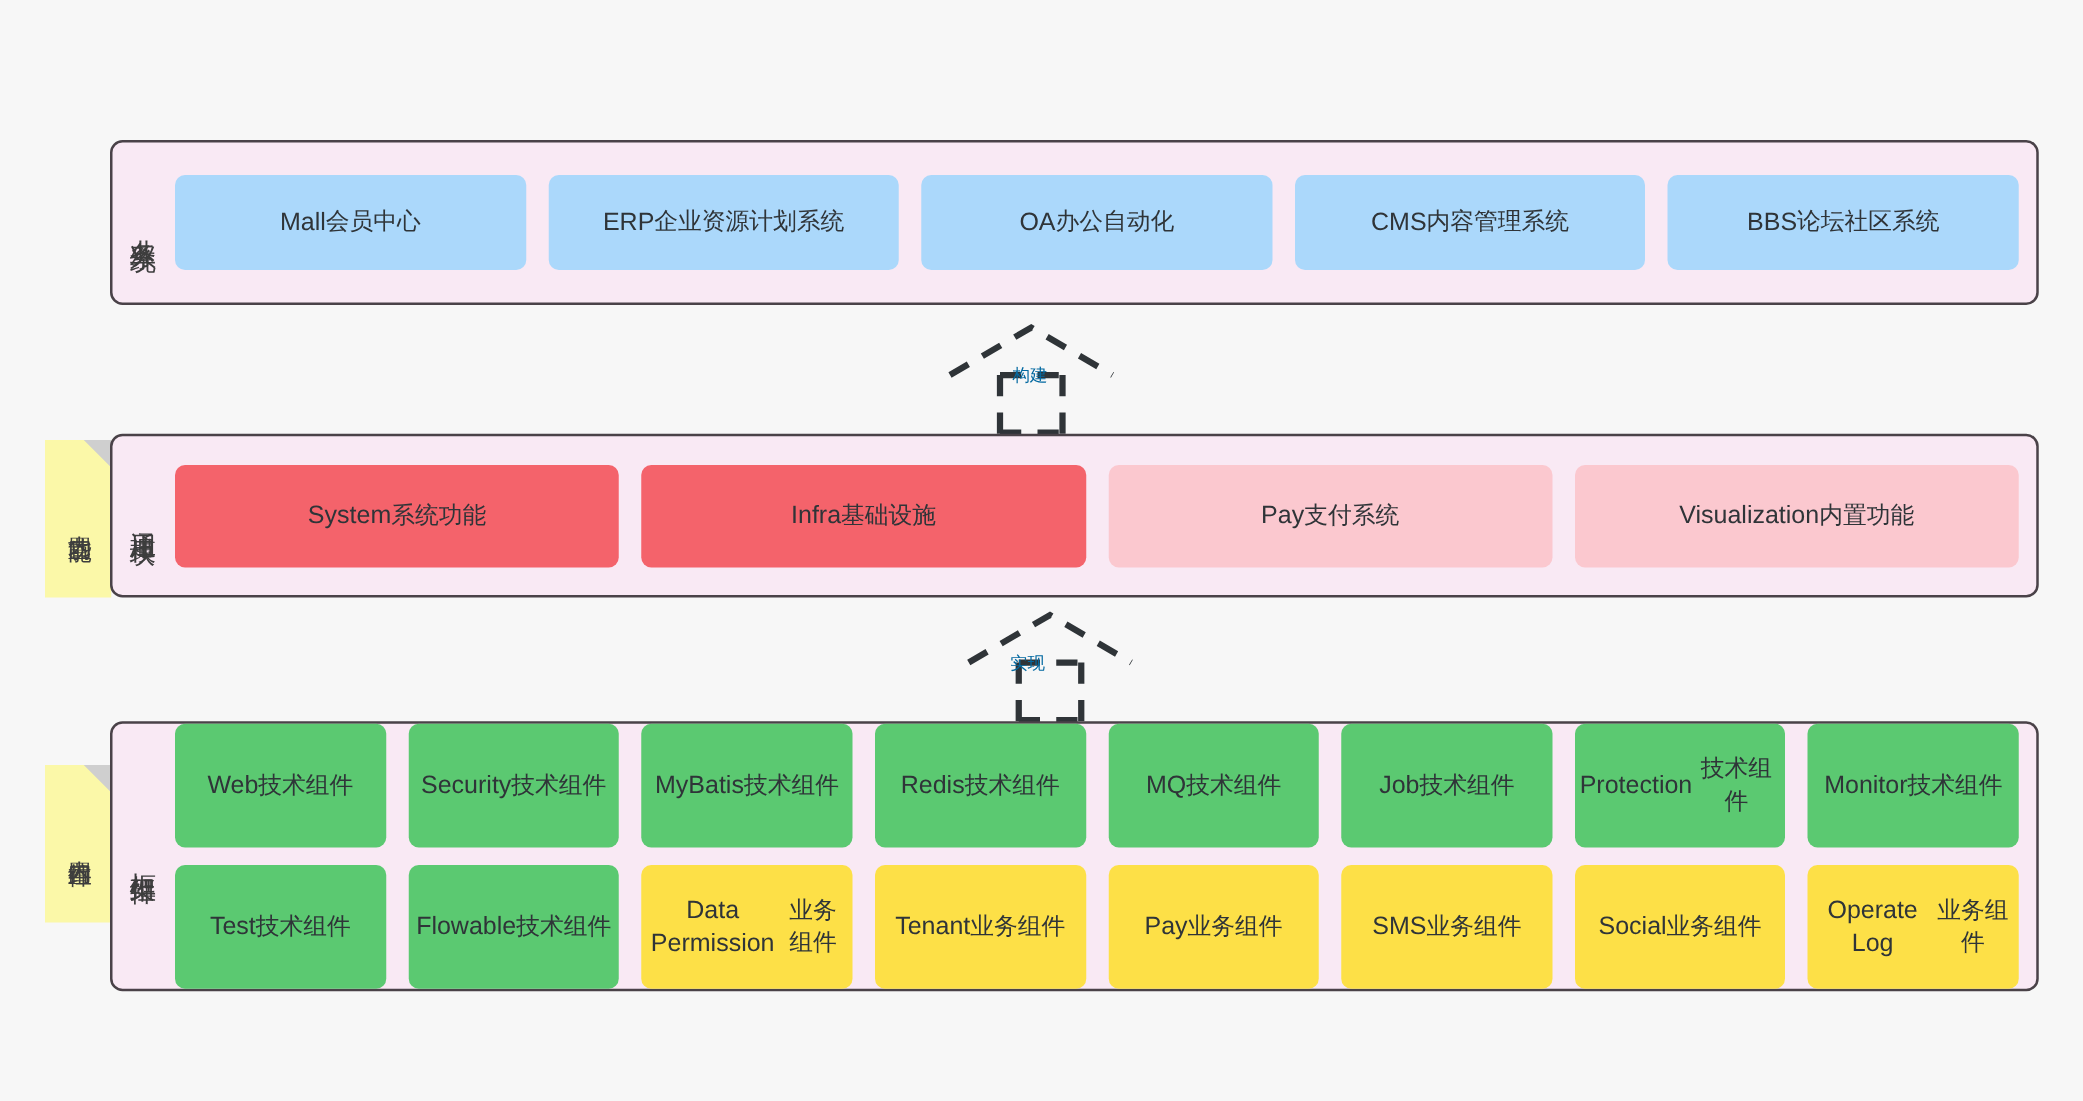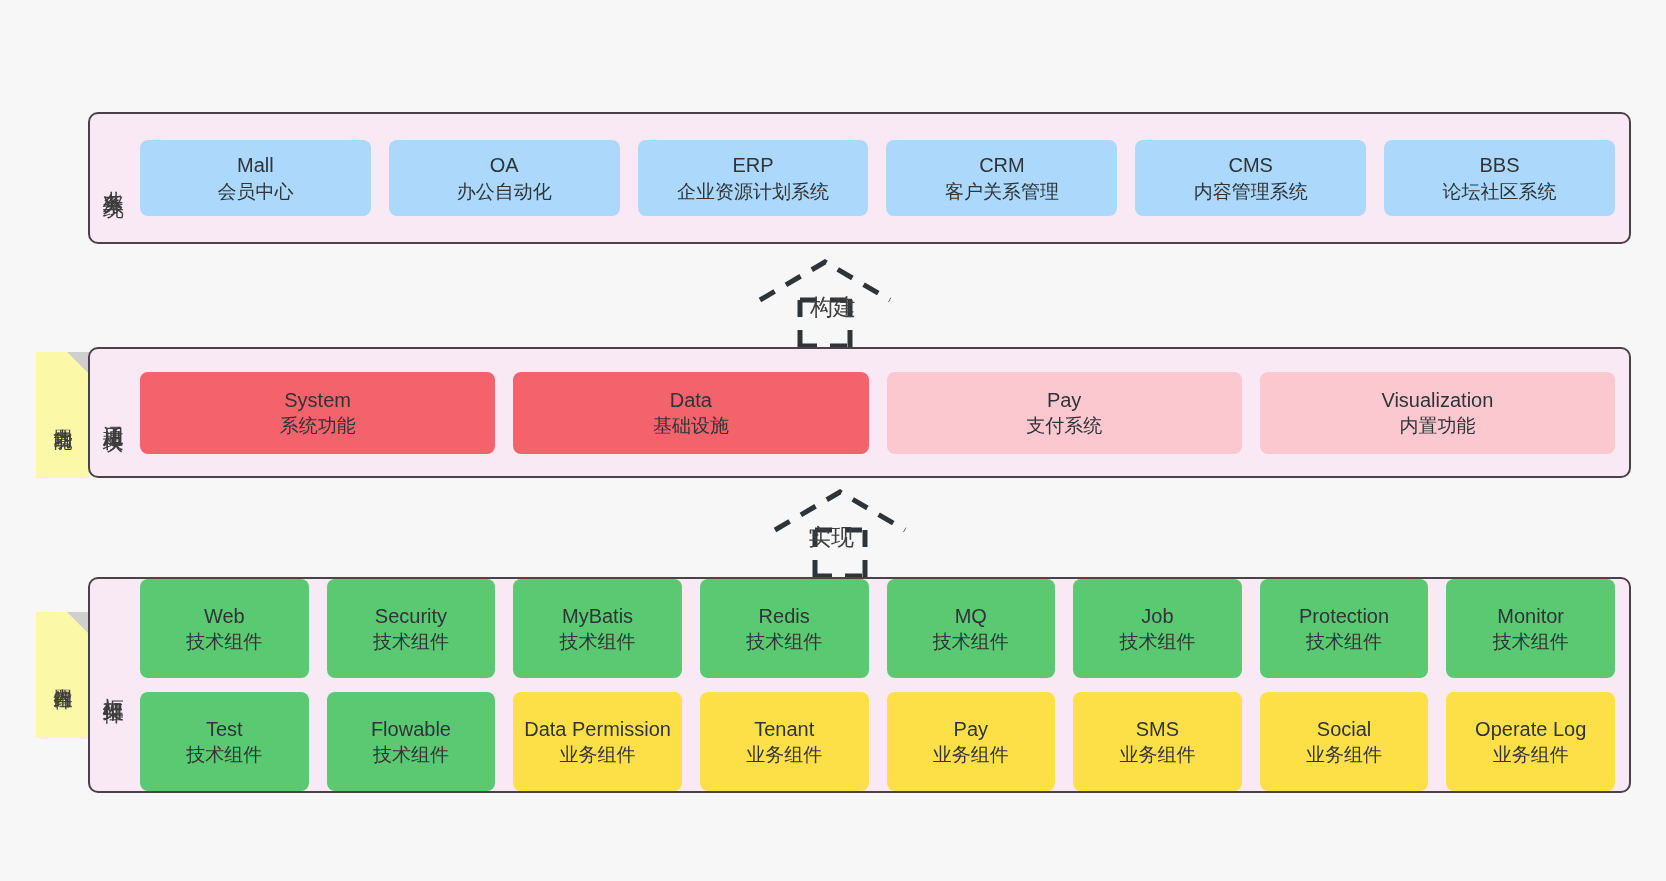--- a/index.html
+++ b/index.html
@@ -50,21 +50,21 @@
   }
   .row{
     display:flex;
     gap:18px;
     align-items:stretch;
   }
   .cell{
     flex:1 1 0;
     border-radius:8px;
     display:flex;
-    flex-direction:column;
+    flex-direction:row;
     align-items:center;
     justify-content:center;
     text-align:center;
     line-height:1.32;
     box-sizing:border-box;
     padding:6px 4px;
     user-select:none;
   }
   .cell .t1{font-size:20px;color:#2f3438;}
   .cell .t2{font-size:19px;color:#2f3438;}
@@ -110,22 +110,22 @@
   }
   #sticky-common{left:36px;top:352px;height:126px;}
   #sticky-framework{left:36px;top:612px;height:126px;}
 
   
   .arrow-svg{position:absolute;overflow:visible;}
   #arrow-build{left:742px;top:252px;width:200px;height:96px;}
   #arrow-impl{left:757px;top:482px;width:200px;height:96px;}
   .arrow-label{
     position:absolute;
-    font-size:23px;
-    color:#404040;
+    font-size:14px;
+    color:#0369a1;
     background:transparent;
     white-space:nowrap;
     user-select:none;
   }
   #label-build{left:810px;top:292px;}
   #label-impl{left:808px;top:522px;}
 </style>
 </head>
 <body>
 
@@ -133,30 +133,26 @@
 
   <div class="layer" id="layer-business">
     <div class="layer-label">业务系统</div>
     <div class="boxes">
       <div class="row">
         <div class="cell c-blue">
           <div class="t1">Mall</div>
           <div class="t2">会员中心</div>
         </div>
         <div class="cell c-blue">
+          <div class="t1">ERP</div>
+          <div class="t2">企业资源计划系统</div>
+        </div>
+        <div class="cell c-blue">
           <div class="t1">OA</div>
           <div class="t2">办公自动化</div>
-        </div>
-        <div class="cell c-blue">
-          <div class="t1">ERP</div>
-          <div class="t2">企业资源计划系统</div>
-        </div>
-        <div class="cell c-blue">
-          <div class="t1">CRM</div>
-          <div class="t2">客户关系管理</div>
         </div>
         <div class="cell c-blue">
           <div class="t1">CMS</div>
           <div class="t2">内容管理系统</div>
         </div>
         <div class="cell c-blue">
           <div class="t1">BBS</div>
           <div class="t2">论坛社区系统</div>
         </div>
       </div>
@@ -179,21 +175,21 @@
 
   <div class="layer" id="layer-common">
     <div class="layer-label">通用模块</div>
     <div class="boxes">
       <div class="row">
         <div class="cell c-red">
           <div class="t1">System</div>
           <div class="t2">系统功能</div>
         </div>
         <div class="cell c-red">
-          <div class="t1">Data</div>
+          <div class="t1">Infra</div>
           <div class="t2">基础设施</div>
         </div>
         <div class="cell c-pink">
           <div class="t1">Pay</div>
           <div class="t2">支付系统</div>
         </div>
         <div class="cell c-pink">
           <div class="t1">Visualization</div>
           <div class="t2">内置功能</div>
         </div>

